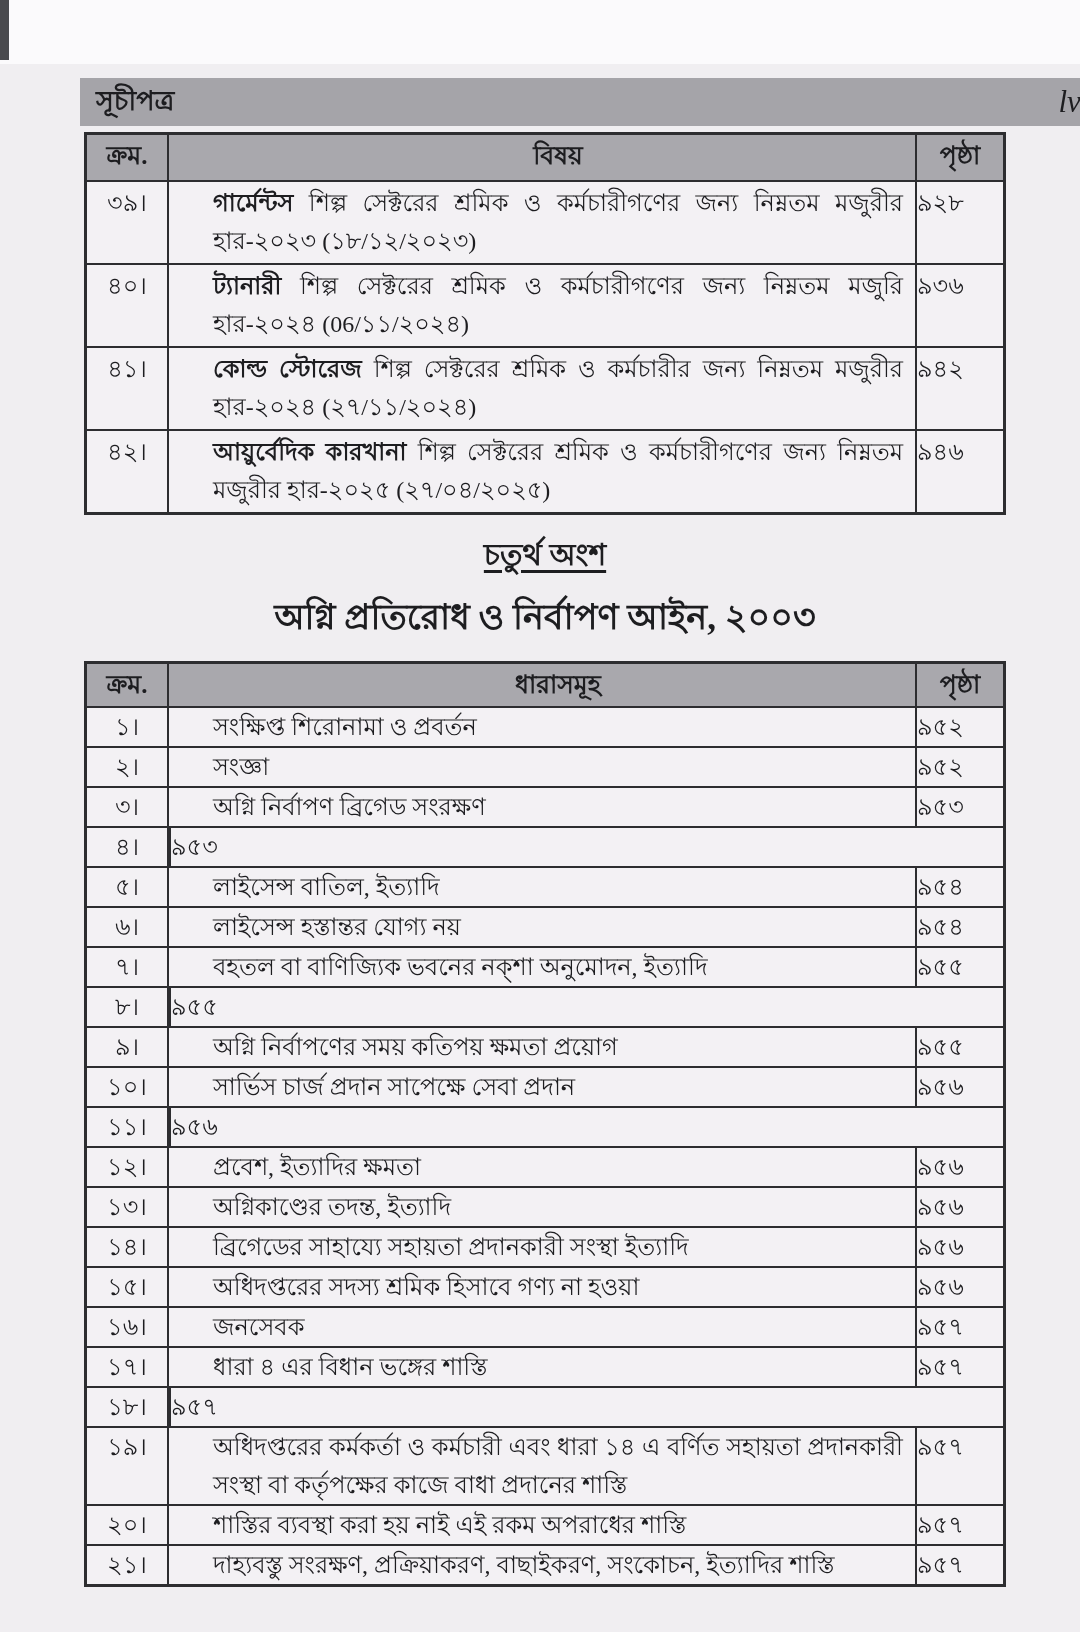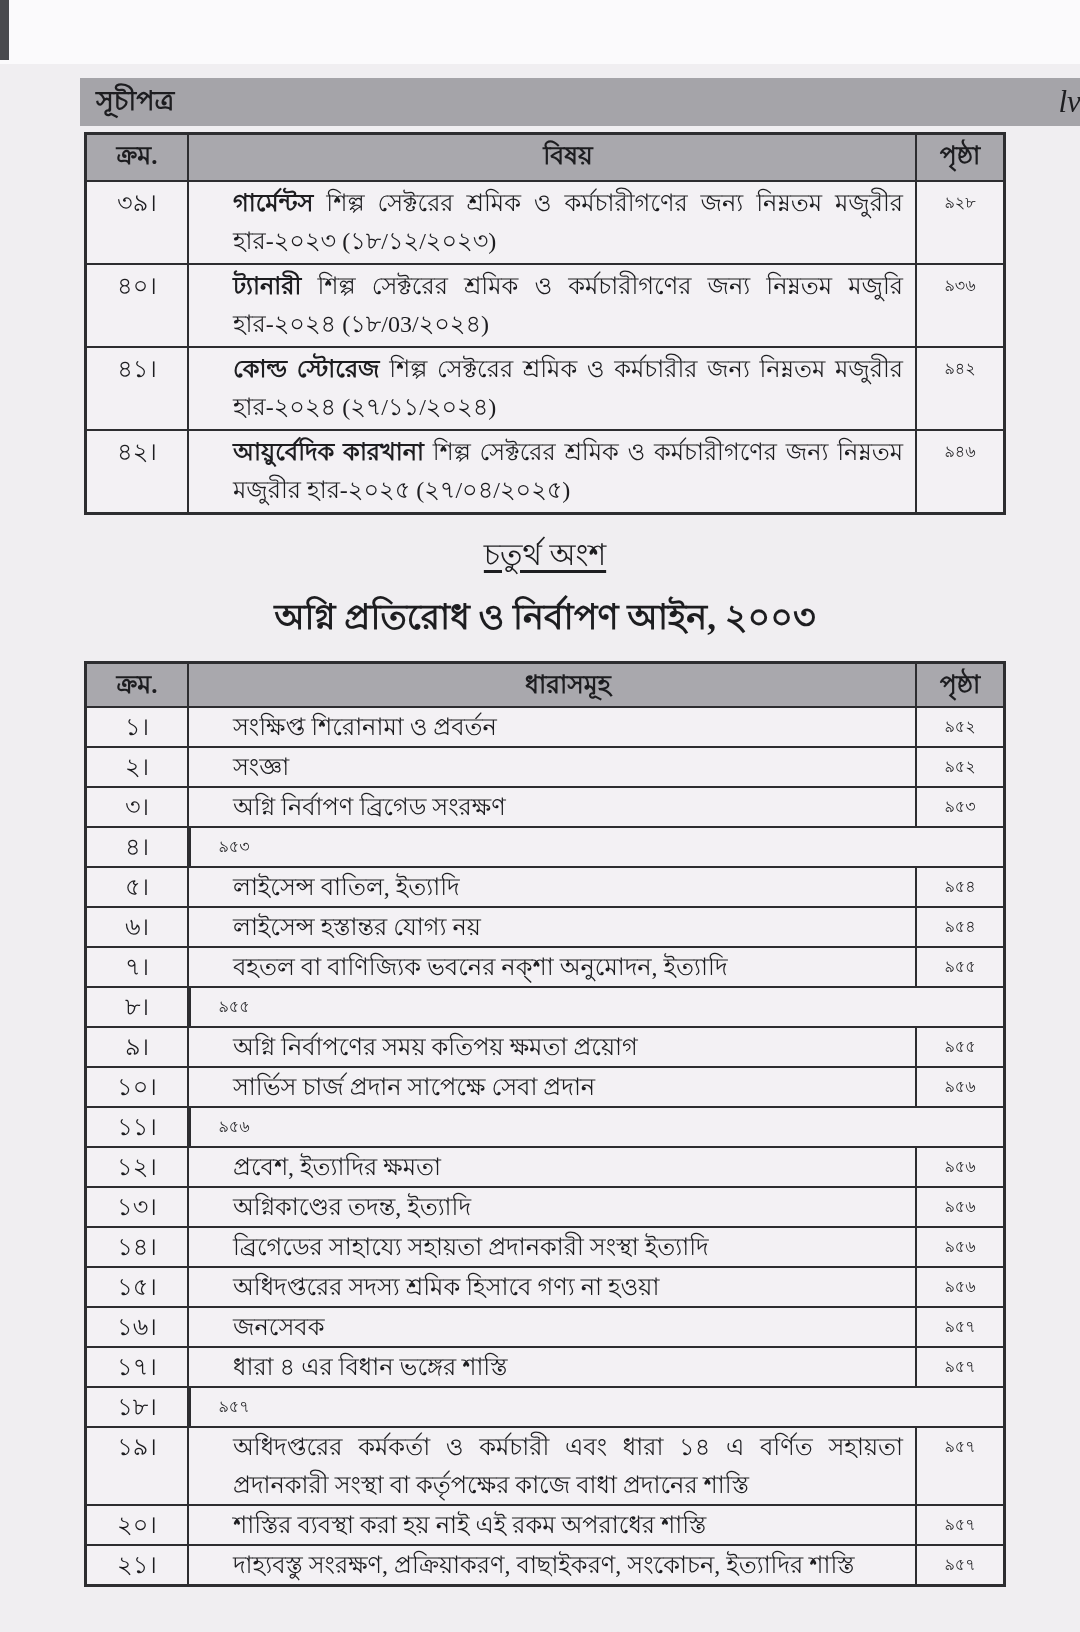--- a/index.html
+++ b/index.html
@@ -38,47 +38,47 @@
   
   .toc-table {
     width: 100%;
     border: 3px solid #2d2d30;
     background: #f3f1f4;
   }
   .t-row { display: flex; border-top: 2px solid #2d2d30; align-items: stretch; }
   .t-row:first-child { border-top: none; }
   .t-head { background: #a9a8ad; font-weight: bold; }
   .c-serial {
-    flex: none; width: 102px; text-align: center;
+    flex: none; width: 82px; text-align: center;
     border-right: 2px solid #2d2d30;
     font-size: 24px; line-height: 38px; padding-top: 2px;
   }
   .c-subject {
     flex: 1 1 auto; padding: 2px 12px 3px 12px;
     text-align: justify;
     font-size: 24px; line-height: 38px; margin-left: 32px;
   }
   .c-page {
-    flex: none; width: 88px; text-align: center;
+    flex: none; width: 88px; 
     border-left: 2px solid #2d2d30;
-    font-size: 16px; line-height: 38px; padding-top: 2px;
+    font-size: 24px; line-height: 38px; padding-top: 2px;
   }
   .t-head .c-serial, .t-head .c-subject, .t-head .c-page {
     font-size: 25px; line-height: 42px; padding-top: 0;
     text-align: center;
   }
   .t1 .t-row.body { min-height: 78px; }
   .t1 .c-subject b { font-weight: bold; }
   .t2 .t-row.body { min-height: 38px; }
   .t2 .c-subject { padding-top: 0; padding-bottom: 0; }
   .t2 .c-serial, .t2 .c-page { padding-top: 0; }
 
   
   .part-title {
-    text-align: center; font-size: 30px; font-weight: normal;
+    text-align: center; font-size: 30px; font-weight: bold;
     text-decoration: underline; text-underline-offset: 5px;
     margin: 16px 0 6px 0;
   }
   .act-title {
     text-align: center; font-size: 35px; font-weight: bold;
     margin: 8px 0 12px 0;
   }
 </style>
 </head>
 <body>
@@ -99,21 +99,21 @@
       <div class="c-subject">বিষয়</div>
       <div class="c-page">পৃষ্ঠা</div>
     </div>
     <div class="t-row body">
       <div class="c-serial">৩৯।</div>
       <div class="c-subject"><b>গার্মেন্টস</b><span> শিল্প সেক্টরের শ্রমিক ও কর্মচারীগণের জন্য নিম্নতম মজুরীর হার-২০২৩ (১৮/১২/২০২৩)</span></div>
       <div class="c-page">৯২৮</div>
     </div>
     <div class="t-row body">
       <div class="c-serial">৪০।</div>
-      <div class="c-subject"><b>ট্যানারী</b><span> শিল্প সেক্টরের শ্রমিক ও কর্মচারীগণের জন্য নিম্নতম মজুরি হার-২০২৪ (১৮/03/২০২৪)</span></div>
+      <div class="c-subject"><b>ট্যানারী</b><span> শিল্প সেক্টরের শ্রমিক ও কর্মচারীগণের জন্য নিম্নতম মজুরি হার-২০২৪ (06/১১/২০২৪)</span></div>
       <div class="c-page">৯৩৬</div>
     </div>
     <div class="t-row body">
       <div class="c-serial">৪১।</div>
       <div class="c-subject"><b>কোল্ড স্টোরেজ</b><span> শিল্প সেক্টরের শ্রমিক ও কর্মচারীর জন্য নিম্নতম মজুরীর হার-২০২৪ (২৭/১১/২০২৪)</span></div>
       <div class="c-page">৯৪২</div>
     </div>
     <div class="t-row body">
       <div class="c-serial">৪২।</div>
       <div class="c-subject"><b>আয়ুর্বেদিক কারখানা</b><span> শিল্প সেক্টরের শ্রমিক ও কর্মচারীগণের জন্য নিম্নতম মজুরীর হার-২০২৫ (২৭/০৪/২০২৫)</span></div>

